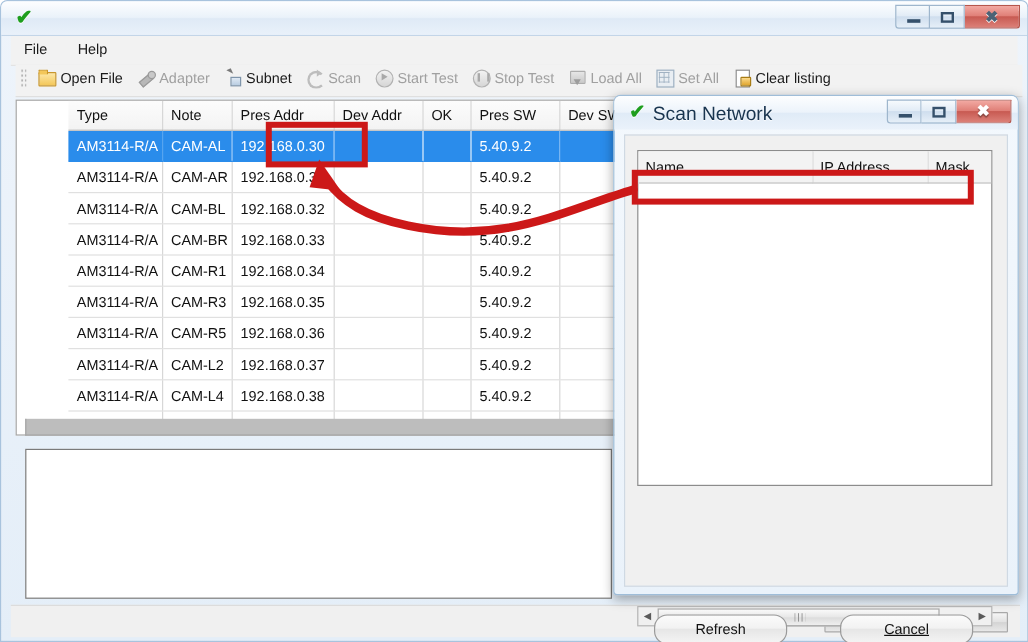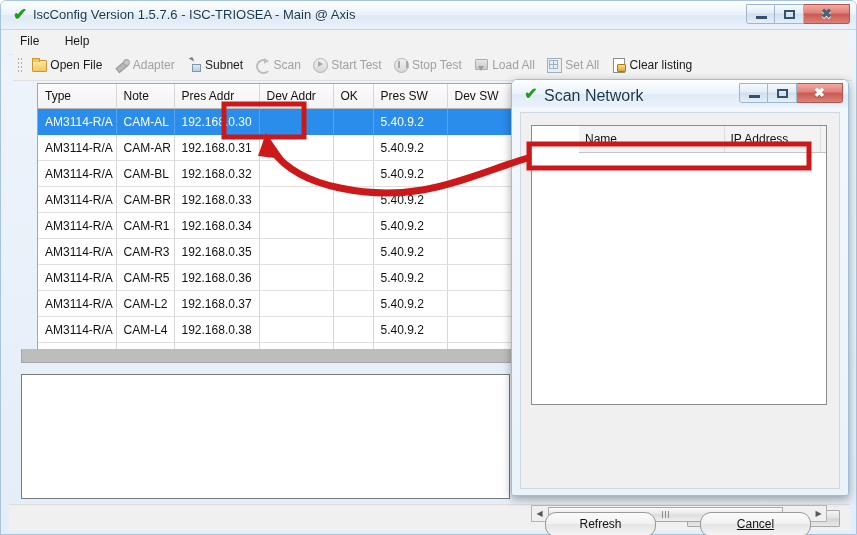--- a/index.html
+++ b/index.html
@@ -233,25 +233,26 @@
     background:#fff; border:1px solid #8e8e8e;
   }
   .ic-clear::after {
     content:""; position:absolute; left:6px; top:7px; width:7px; height:6px;
     background:linear-gradient(to bottom,#fbd98a,#e0a62e); border:1px solid #a87c14; border-radius:1px;
   }
 
   
   #grid-panel {
     position: absolute;
-    left: 36px; top: 82px;
+    left: 12px; top: 82px;
     width: 489px; height: 278px;
     background: #fff;
     border: 1px solid #a6a6a6;
     overflow: hidden;
+    padding-left: 43px;
   }
   table.grid {
     border-collapse: collapse;
     table-layout: fixed;
     width: 600px;
     font-size: 12px;
   }
   table.grid th {
     height: 22px;
     background: linear-gradient(to bottom,#fcfcfc 0%, #f3f3f3 100%);
@@ -354,21 +355,20 @@
   }
 
   #scan-list {
     position: absolute;
     left: 10px; top: 12px;
     width: 296px; height: 280px;
     box-sizing: border-box;
     background: #ffffff;
     border: 1px solid #8c8c8c;
     overflow: hidden;
-    padding-left: 47px;
   }
   table.scanlist {
     border-collapse: collapse;
     table-layout: fixed;
     width: 100%;
     font-size: 12px;
   }
   table.scanlist th {
     height: 24px;
     background: #f3f3f3;
@@ -440,21 +440,20 @@
     pointer-events: none;
   }
 </style>
 </head>
 <body>
 
 <div id="main-window">
 
   <div id="titlebar">
     <span class="tb-icon">✔</span>
-    <span class="tb-title">IscConfig Version 1.5.7.6 - ISC-TRIOSEA - Main @ Axis</span>
     <div class="winbtns" id="main-winbtns">
       <div class="winbtn">
           <span class="glyph-min"></span>
         </div>
       <div class="winbtn">
           <span class="glyph-max"></span>
         </div>
       <div class="winbtn close dark">
           <span class="glyph-close">✖</span>
         </div>

